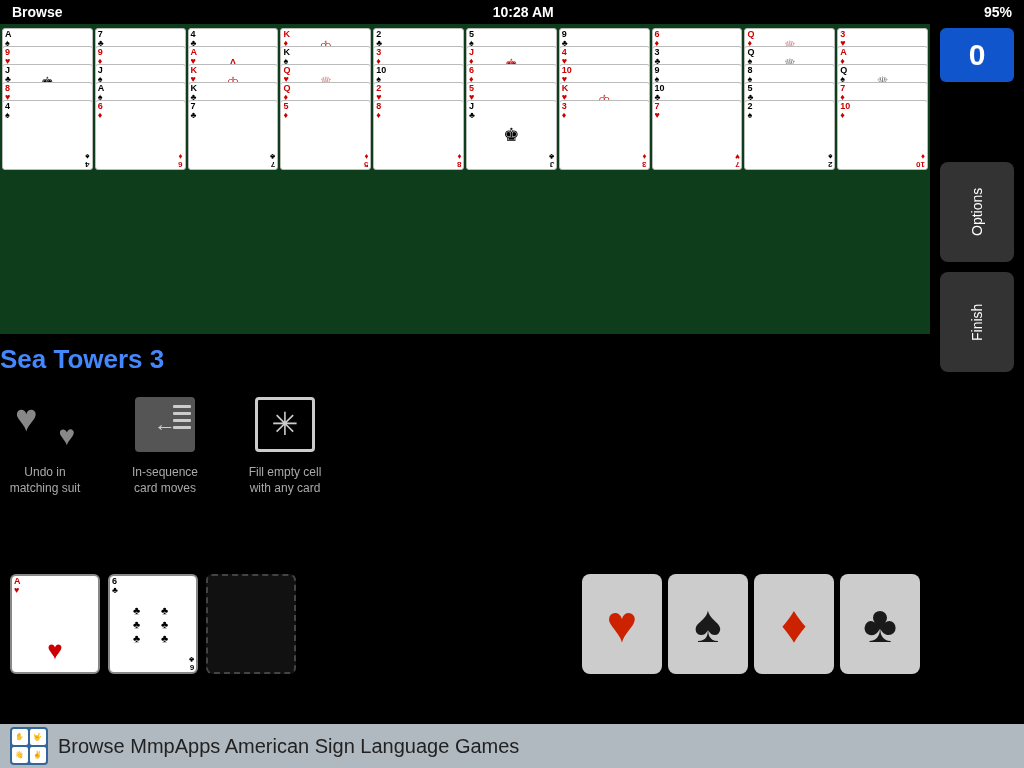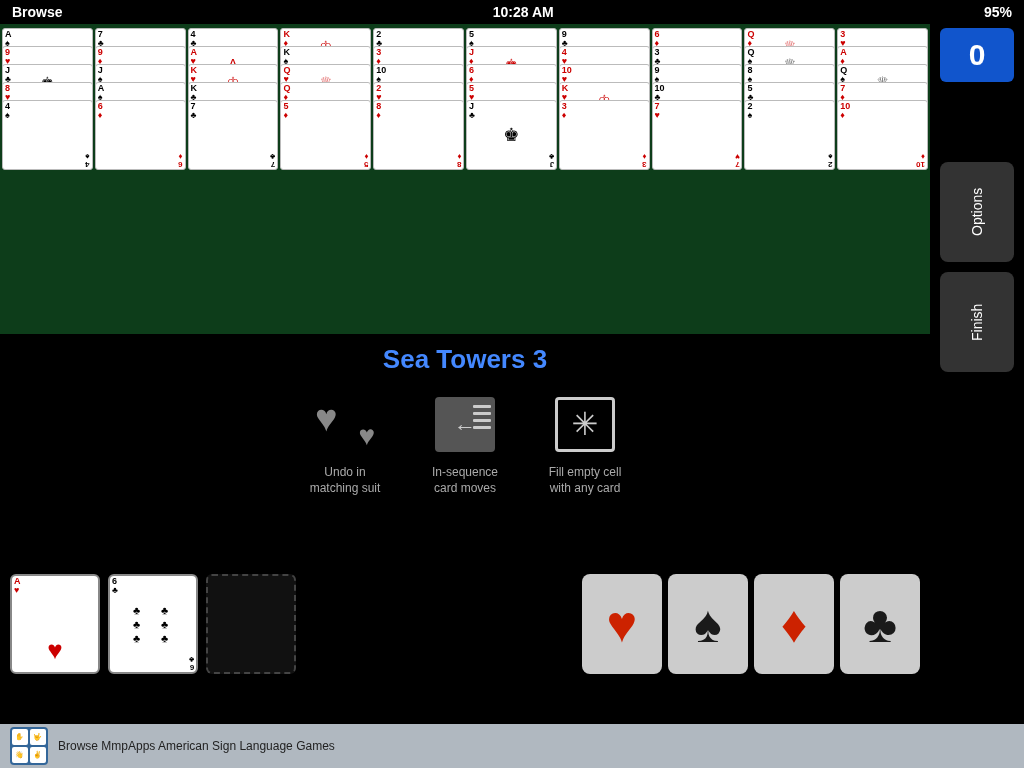--- a/index.html
+++ b/index.html
@@ -57,22 +57,22 @@
       background: linear-gradient(135deg, #fff8f0 0%, #fff 50%, #f0f8ff 100%);
       border: 2px solid #888;
     }
 
     
     #info-panel {
       height: 230px;
       background: #000;
       display: flex;
       flex-direction: column;
-      align-items: center;
-      padding: 10px 8px;
+      align-items: flex-start;
+      padding: 10px 0;
     }
 
     #game-title {
       color: #4488ff;
       font-size: 26px;
       font-weight: bold;
       margin-bottom: 14px;
     }
 
     #rules-row {
@@ -327,21 +327,21 @@
       background: #fff;
       border-radius: 2px;
       display: flex;
       align-items: center;
       justify-content: center;
       font-size: 7px;
       color: #336699;
     }
 
     #footer-text {
-      font-size: 12px;
+      font-size: 20px;
       color: #222;
       font-weight: 500;
     }
 
     
     #card-table {
       background: #0d3d1a;
     }
 
     .card-col-wrapper {

